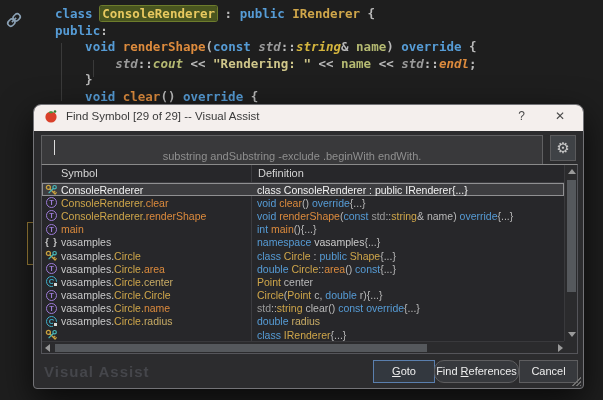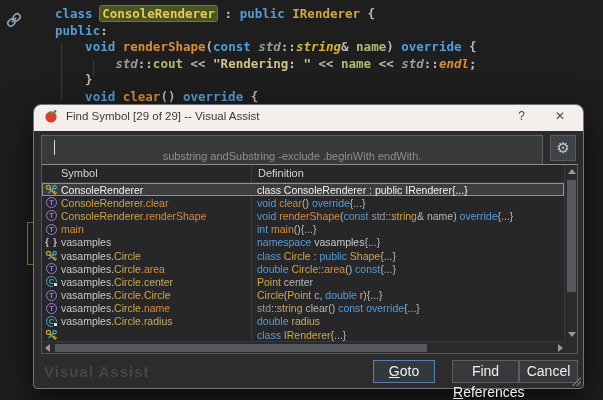--- a/index.html
+++ b/index.html
@@ -15,21 +15,21 @@
     font-size:12.5px; line-height:16.6px; font-weight:bold; color:#c0c0c0;
   }
   .code-line { white-space:pre; height:16.6px; }
   .tk-kw  { color:#569cd6; }
   .tk-fn  { color:#dd8b3d; }
   .tk-fnI { color:#dd8b3d; font-style:italic; }
   .tk-cls { color:#cfa64a; }
   .tk-typI{ color:#d4b53e; font-style:italic; }
   .tk-stdI{ color:#9a9a9a; font-style:italic; }
   .tk-var { color:#b5ba72; }
-  .tk-varI{ color:#b5ba72; }
+  .tk-varI{ color:#b5ba72; font-style:italic; }
   .tk-str { color:#cfc68a; }
   .tk-txt { color:#b9b9b9; }
   .tk-ns  { color:#c9c9c9;margin-top:15px; }
   .tk-fld { color:#c9ac65; }
   .tk-gray{ color:#9a9a9a; }
   .tk-w   { color:#f2f2f2; }
   .tk-hl  {
     color:#e8c95f; background:#49551f; border-radius:2px;
     box-shadow:0 0 0 1px #6d7c2c; padding:0 2px;
   }
@@ -104,26 +104,26 @@
   .arr-down { left:3px; bottom:4px; border-left:4px solid transparent; border-right:4px solid transparent; border-top:5px solid #9a9a9a; }
   .arr-left { left:3px; top:2px; border-top:4px solid transparent; border-bottom:4px solid transparent; border-right:5px solid #9a9a9a; }
   .arr-right { right:3px; top:2px; border-top:4px solid transparent; border-bottom:4px solid transparent; border-left:5px solid #9a9a9a; }
   .scroll-corner { position:absolute; right:0; bottom:0; width:13px; height:12px; background:#2b2b2d; }
   
   .footer { position:absolute; left:0; bottom:0; right:0; height:36px; }
   .brand { position:absolute; left:10px; top:11px; font-size:15px; font-weight:bold;
     color:#45464b; letter-spacing:1px; }
   .btn {
     position:absolute; top:8px; height:23px; background:#37393d;
-    border:1px solid #5e5e60; color:#eeeeee; font-size:14px;
+    border:1px solid #5e5e60; color:#eeeeee; font-size:11px;
     font-family:"Liberation Sans", sans-serif; text-align:center; line-height:21px;
   }
   .btn u { text-decoration:underline; }
   .btn-goto { right:148px; width:62px; border-color:#5a7fae; background:#33383f; }
-  .btn-find { right:64px; width:67px; }
+  .btn-find { right:64px; width:85px;border-radius:10px; }
   .btn-cancel { right:5px; width:59px; }
   .grip { position:absolute; right:2px; bottom:2px; width:9px; height:9px;
     background:
       linear-gradient(135deg, transparent 50%, #707070 50%, #707070 57%, transparent 57%,
       transparent 71%, #707070 71%, #707070 78%, transparent 78%,
       transparent 92%, #707070 92%); }
 </style>
 </head>
 <body>
 

